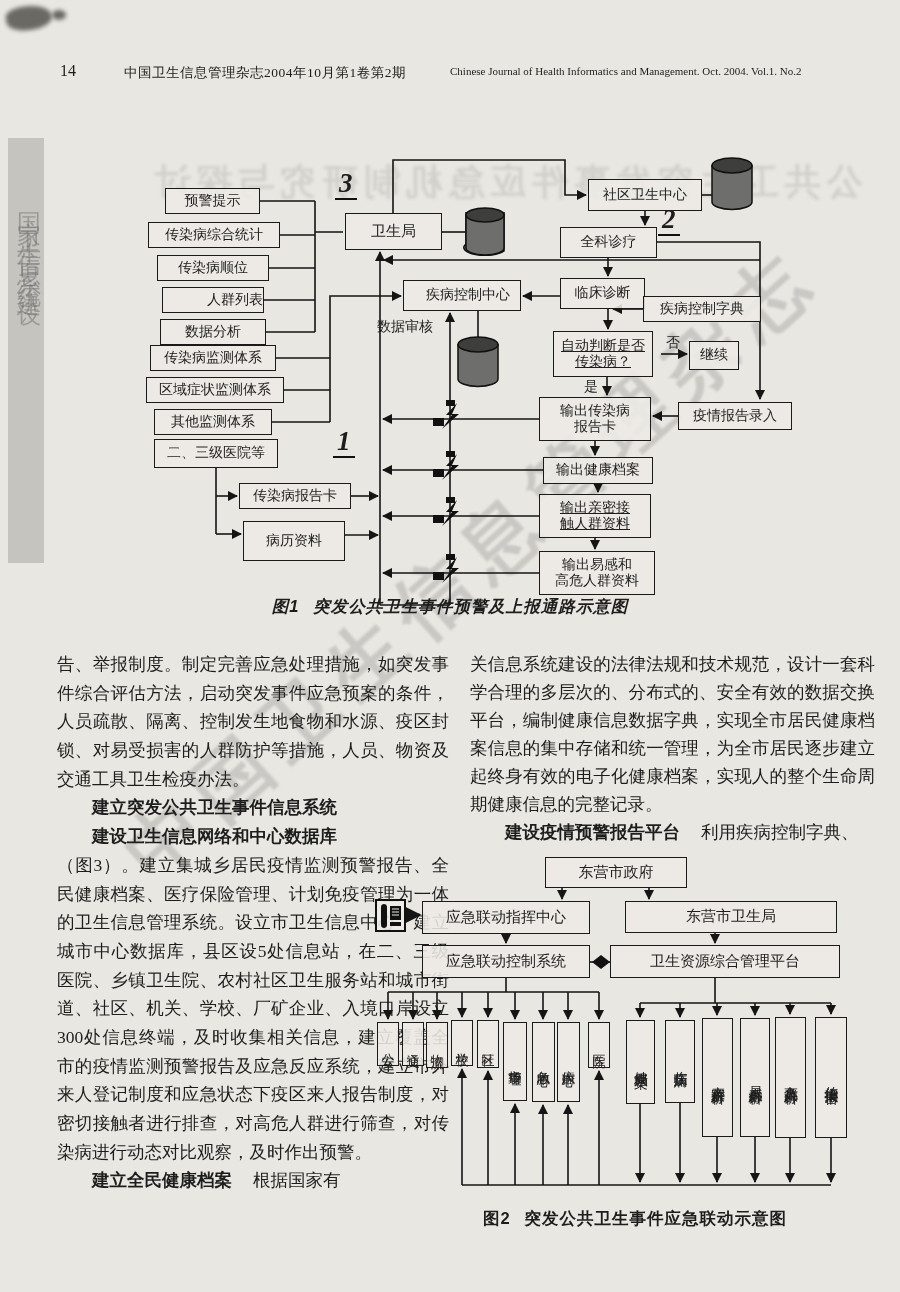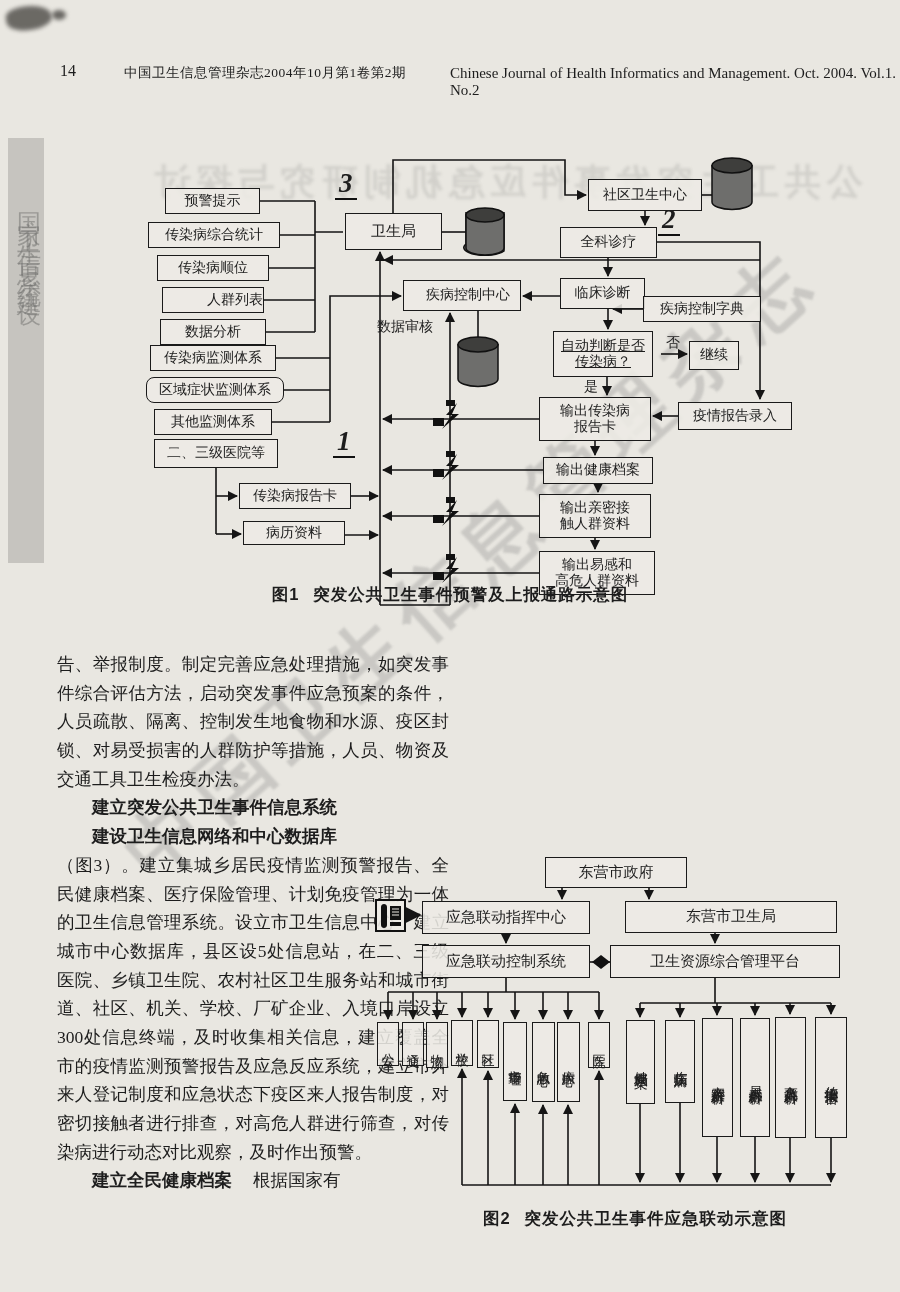--- a/index.html
+++ b/index.html
@@ -13,21 +13,21 @@
     border-radius:40% 60% 50% 50%;filter:blur(2px);transform:rotate(-8deg);opacity:.8;}
   .corner-smudge2{position:absolute;left:52px;top:10px;width:14px;height:10px;background:#6a6864;border-radius:50%;filter:blur(2px);}
   .wm-diag{position:absolute;left:90px;top:330px;width:760px;text-align:center;
     transform:rotate(-42deg);transform-origin:center;font-size:76px;font-weight:bold;letter-spacing:14px;
     color:rgba(130,130,128,0.30);filter:blur(1px);white-space:nowrap;top:560px;left:40px;}
   .wm-bleed{position:absolute;left:120px;top:158px;width:770px;text-align:center;font-size:36px;font-weight:bold;
     letter-spacing:6px;color:rgba(150,150,146,0.28);transform:scaleX(-1);filter:blur(1.5px);white-space:nowrap;}
   
   .hdr-num{position:absolute;left:60px;top:62px;font-size:16px;}
   .hdr-cn{position:absolute;left:124px;top:64px;font-size:13.5px;letter-spacing:.5px;}
-  .hdr-en{position:absolute;left:450px;top:65px;font-size:15px;}
+  .hdr-en{position:absolute;left:450px;top:65px;font-size:11px;}
   
   .fig{position:absolute;}
   .fig svg{position:absolute;left:0;top:0;}
   .box{position:absolute;border:1.5px solid #1a1a1a;background:rgba(237,235,229,0.88);
     display:flex;align-items:center;justify-content:center;text-align:center;
     font-size:14px;line-height:1.15;white-space:pre-line;box-sizing:border-box;font-family:"Liberation Serif",serif;}
   .vbox{position:absolute;border:1.5px solid #1a1a1a;background:rgba(237,235,229,0.88);
     display:flex;align-items:center;justify-content:center;box-sizing:border-box;
     writing-mode:vertical-lr;text-orientation:upright;font-size:13px;line-height:1;letter-spacing:1px;}
   .numlbl{position:absolute;font-size:27px;font-style:italic;font-weight:bold;border-bottom:2px solid #111;line-height:1;padding:0 4px 1px 4px;}
@@ -152,58 +152,62 @@
     <div class="box" style="left:25px;top:38px;width:95px;height:26px;">预警提示</div>
     <div class="box" style="left:8px;top:72px;width:132px;height:26px;">传染病综合统计</div>
     <div class="box" style="left:17px;top:105px;width:112px;height:26px;">传染病顺位</div>
     <div class="box" style="left:22px;top:137px;width:102px;height:26px;padding-left:44px;">人群列表</div>
     <div class="box" style="left:20px;top:169px;width:106px;height:26px;">数据分析</div>
     <div class="numlbl" style="left:195px;top:20px;">3</div>
     <div class="box" style="left:205px;top:63px;width:97px;height:37px;font-size:15px;">卫生局</div>
     <div class="box" style="left:263px;top:130px;width:118px;height:31px;padding-left:12px;">疾病控制中心</div>
     <div class="flbl" style="left:237px;top:168px;">数据审核</div>
     <div class="box" style="left:10px;top:195px;width:126px;height:26px;">传染病监测体系</div>
-    <div class="box" style="left:6px;top:227px;width:138px;height:26px;border-radius:8px;">区域症状监测体系</div>
+    <div class="box" style="left:6px;top:227px;width:138px;height:26px;">区域症状监测体系</div>
     <div class="box" style="left:14px;top:259px;width:118px;height:26px;">其他监测体系</div>
     <div class="box" style="left:14px;top:289px;width:124px;height:29px;">二、三级医院等</div>
     <div class="numlbl" style="left:193px;top:278px;">1</div>
     <div class="box" style="left:99px;top:333px;width:112px;height:26px;">传染病报告卡</div>
-    <div class="box" style="left:103px;top:371px;width:102px;height:24px;">病历资料</div>
+    <div class="box" style="left:103px;top:371px;width:102px;height:40px;">病历资料</div>
     <div class="box" style="left:448px;top:29px;width:114px;height:32px;">社区卫生中心</div>
     <div class="numlbl" style="left:518px;top:56px;">2</div>
     <div class="box" style="left:420px;top:77px;width:97px;height:31px;">全科诊疗</div>
     <div class="box" style="left:420px;top:128px;width:85px;height:31px;">临床诊断</div>
     <div class="box" style="left:503px;top:146px;width:118px;height:26px;">疾病控制字典</div>
     <div class="box" style="left:413px;top:181px;width:100px;height:46px;text-decoration:underline;">自动判断是否
 传染病？</div>
     <div class="flbl" style="left:526px;top:184px;">否</div>
     <div class="box" style="left:549px;top:191px;width:50px;height:29px;">继续</div>
     <div class="flbl" style="left:444px;top:228px;">是</div>
     <div class="box" style="left:399px;top:247px;width:112px;height:44px;">输出传染病
 报告卡</div>
     <div class="box" style="left:538px;top:252px;width:114px;height:28px;">疫情报告录入</div>
     <div class="box" style="left:403px;top:307px;width:110px;height:27px;">输出健康档案</div>
-    <div class="box" style="left:399px;top:344px;width:112px;height:44px;">输出亲密接
+    <div class="box" style="left:399px;top:344px;width:112px;height:44px;text-decoration:underline;">输出亲密接
 触人群资料</div>
     <div class="box" style="left:399px;top:401px;width:116px;height:44px;">输出易感和
 高危人群资料</div>
   </div>
 
-  <div class="caption" style="left:140px;top:584px;width:620px;">
+  <div class="caption" style="left:140px;top:596px;width:620px;font-style:italic;">
     <span class="tag">图1</span><span>突发公共卫生事件预警及上报通路示意图</span>
   </div>
 
   <div class="col" style="left:57px;top:650px;width:392px;">
     <p>告、举报制度。制定完善应急处理措施，如突发事件综合评估方法，启动突发事件应急预案的条件，人员疏散、隔离、控制发生地食物和水源、疫区封锁、对易受损害的人群防护等措施，人员、物资及交通工具卫生检疫办法。</p>
     <p class="head">建立突发公共卫生事件信息系统</p>
     <p class="head">建设卫生信息网络和中心数据库</p>
     <p><span>（图3）。建立集城乡居民疫情监测预警报告、全民健康档案、医疗保险管理、计划免疫管理为一体的卫生信息管理系统。设立市卫生信息中心，建立城市中心数据库，县区设5处信息站，在二、三级医院、乡镇卫生院、农村社区卫生服务站和城市街道、社区、机关、学校、厂矿企业、入境口岸设立300处信息终端，及时收集相关信息，建立覆盖全市的疫情监测预警报告及应急反应系统，建立市外来人登记制度和应急状态下疫区来人报告制度，对密切接触者进行排查，对高危人群进行筛查，对传染病进行动态对比观察，及时作出预警。</span></p>
     <p style="text-indent:2em;"><b>建立全民健康档案</b><span class="gap"></span><span>根据国家有</span></p>
   </div>
 
+  <div class="col" style="left:470px;top:650px;width:405px;line-height:1.6;">
+    <p>关信息系统建设的法律法规和技术规范，设计一套科学合理的多层次的、分布式的、安全有效的数据交换平台，编制健康信息数据字典，实现全市居民健康档案信息的集中存储和统一管理，为全市居民逐步建立起终身有效的电子化健康档案，实现人的整个生命周期健康信息的完整记录。</p>
+    <p style="text-indent:2em;"><b>建设疫情预警报告平台</b><span class="gap"></span><span>利用疾病控制字典、</span></p>
+  </div>
 
   <div class="fig" style="left:375px;top:855px;width:520px;height:345px;">
     <svg width="520" height="345" viewBox="0 0 520 345">
       <g stroke="#151515" stroke-width="1.6" fill="none">
         <path d="M187,33 V44" marker-end="url(#arr)"></path>
         <path d="M274,33 V44" marker-end="url(#arr)"></path>
         <path d="M31,60 H45" marker-end="url(#arr)" stroke-width="2.6"></path>
         <path d="M131,79 V88" marker-end="url(#arr)"></path>
         <path d="M340,78 V88" marker-end="url(#arr)"></path>
         <path d="M215,107 H235"></path>

